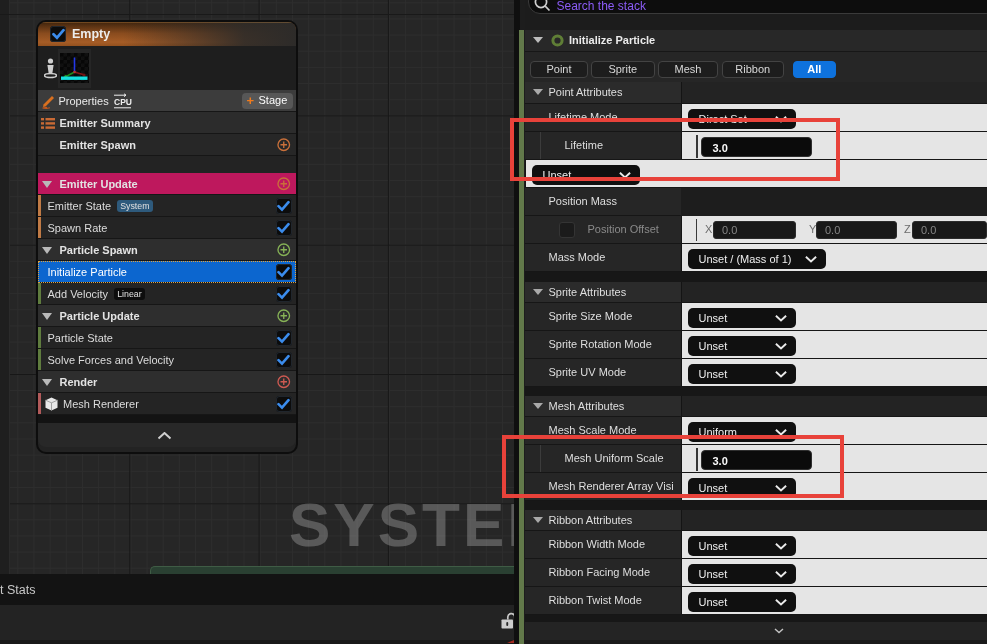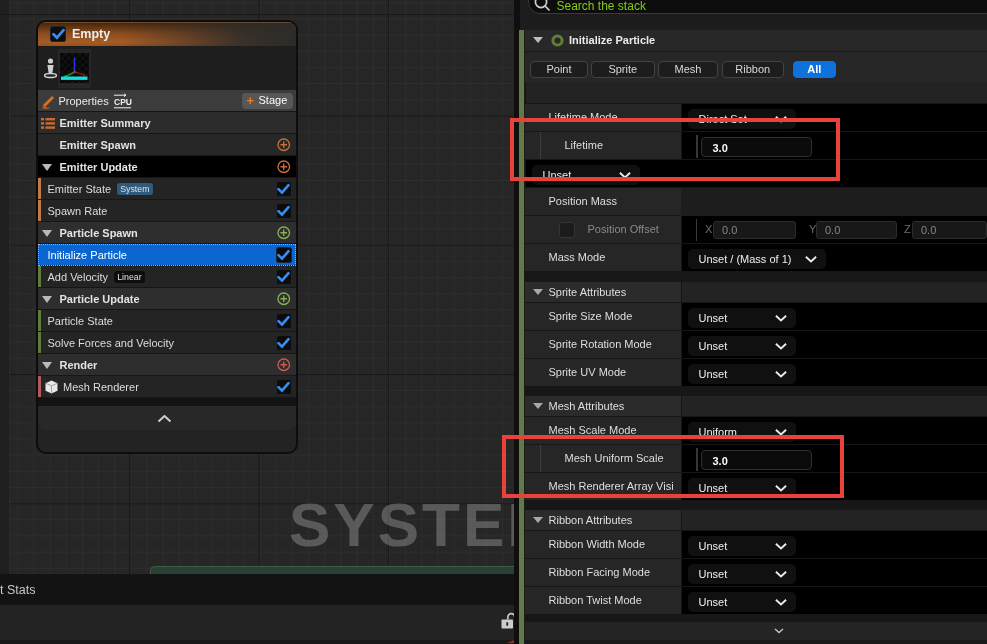--- a/index.html
+++ b/index.html
@@ -71,27 +71,27 @@
 
 
 #rpanel { position:absolute; left:514px; top:0; width:473px; height:644px;
   background:#1d1d1d; }
 #rgap { position:absolute; left:0; top:0; width:6px; height:644px; background:#0f0f0f; }
 #rgreen { position:absolute; left:5px; top:29.5px; width:5px; height:614.5px; background:#62794a; }
 #rcontent { position:absolute; left:10.5px; top:0; width:462.5px; height:644px; }
 #searcharea { position:absolute; left:0; top:0; width:462.5px; height:29.5px; background:#1c1c1c; }
 #searchbox { position:absolute; left:3.5px; top:-11px; width:470px; height:25px;
   background:#0d0d0d; border:1px solid #3a3a3a; border-radius:12px; }
-#searchtxt { position:absolute; left:32px; top:-1.5px; font-size:12px; color:#84cc16; }
+#searchtxt { position:absolute; left:32px; top:-1.5px; font-size:12px; color:#8b5cf6; }
 #searchicon { position:absolute; left:7px; top:-5px; }
 
 .rrow { position:absolute; left:0; width:462.5px; display:flex; }
 .rname { width:156px; background:#262626; position:relative; border-bottom:1px solid #161616;
   font-size:11px; color:#dfdfdf; white-space:nowrap; overflow:hidden; }
-.rval { flex:1; background:#000000; position:relative; border-bottom:1px solid #161616;
+.rval { flex:1; background:#e5e5e5; position:relative; border-bottom:1px solid #161616;
   border-left:1px solid #141414; }
 .shdr .rname { background:#2b2b2b; }
 .shdr .rval { background:#232323; }
 .rname .lbl { position:absolute; left:24px; top:7px; }
 .shdr .lbl { top:4px; }
 .rname .lbl2 { position:absolute; left:40px; top:7px; }
 .rtri { position:absolute; left:8px; top:7px; width:0; height:0;
   border-left:5px solid transparent; border-right:5px solid transparent;
   border-top:6.5px solid #a9a9a9; }
 .guide { position:absolute; left:15px; top:0; width:1px; height:100%; background:#3c3c3c; }
@@ -196,21 +196,21 @@
       </svg>
       <span class="txt">Emitter Summary</span>
     </div>
     <div class="nrow hdr" style="background:#272727;">
       <span class="txt">Emitter Spawn</span>
       <svg class="plus" viewBox="0 0 14 14">
           <circle cx="7" cy="7" r="6" fill="none" stroke="#c9703a" stroke-width="1.4"></circle>
           <path d="M7 3.6 V10.4 M3.6 7 H10.4" stroke="#c9703a" stroke-width="1.4"></path>
         </svg>
     </div>
-    <div class="nrow hdr" style="background:#000000;">
+    <div class="nrow hdr" style="background:#be185d;margin-top:17px;">
       <div class="tri"></div>
       <span class="txt">Emitter Update</span>
       <svg class="plus" viewBox="0 0 14 14">
           <circle cx="7" cy="7" r="6" fill="none" stroke="#c9703a" stroke-width="1.4"></circle>
           <path d="M7 3.6 V10.4 M3.6 7 H10.4" stroke="#c9703a" stroke-width="1.4"></path>
         </svg>
     </div>
     <div class="nrow">
       <div class="accent" style="background:#c07a45;"></div>
       <span class="txt">Emitter State&nbsp;&nbsp;<span class="badge" style="background:#2e5a7c;">System</span></span>
@@ -330,20 +330,24 @@
 
       <div class="tabs">
         <div class="tab" style="left:5.5px;width:58px;">Point</div>
         <div class="tab" style="left:66.5px;width:63.5px;">Sprite</div>
         <div class="tab" style="left:133.5px;width:60px;">Mesh</div>
         <div class="tab" style="left:197px;width:62.5px;">Ribbon</div>
         <div class="tab on" style="left:268px;width:43.5px;">All</div>
       </div>
 
       <div class="rrow shdr" style="top:81.5px;height:22.5px;">
+        <div class="rname">
+            <div class="rtri"></div>
+            <span class="lbl">Point Attributes</span>
+          </div>
         <div class="rval"></div>
       </div>
       <div class="rrow" style="top:104px;height:28px;">
         <div class="rname">
             <span class="lbl">Lifetime Mode</span>
           </div>
         <div class="rval">
             <div class="dd">
               <span>Direct Set</span>
               <svg width="12" height="7" viewBox="0 0 12 7">

